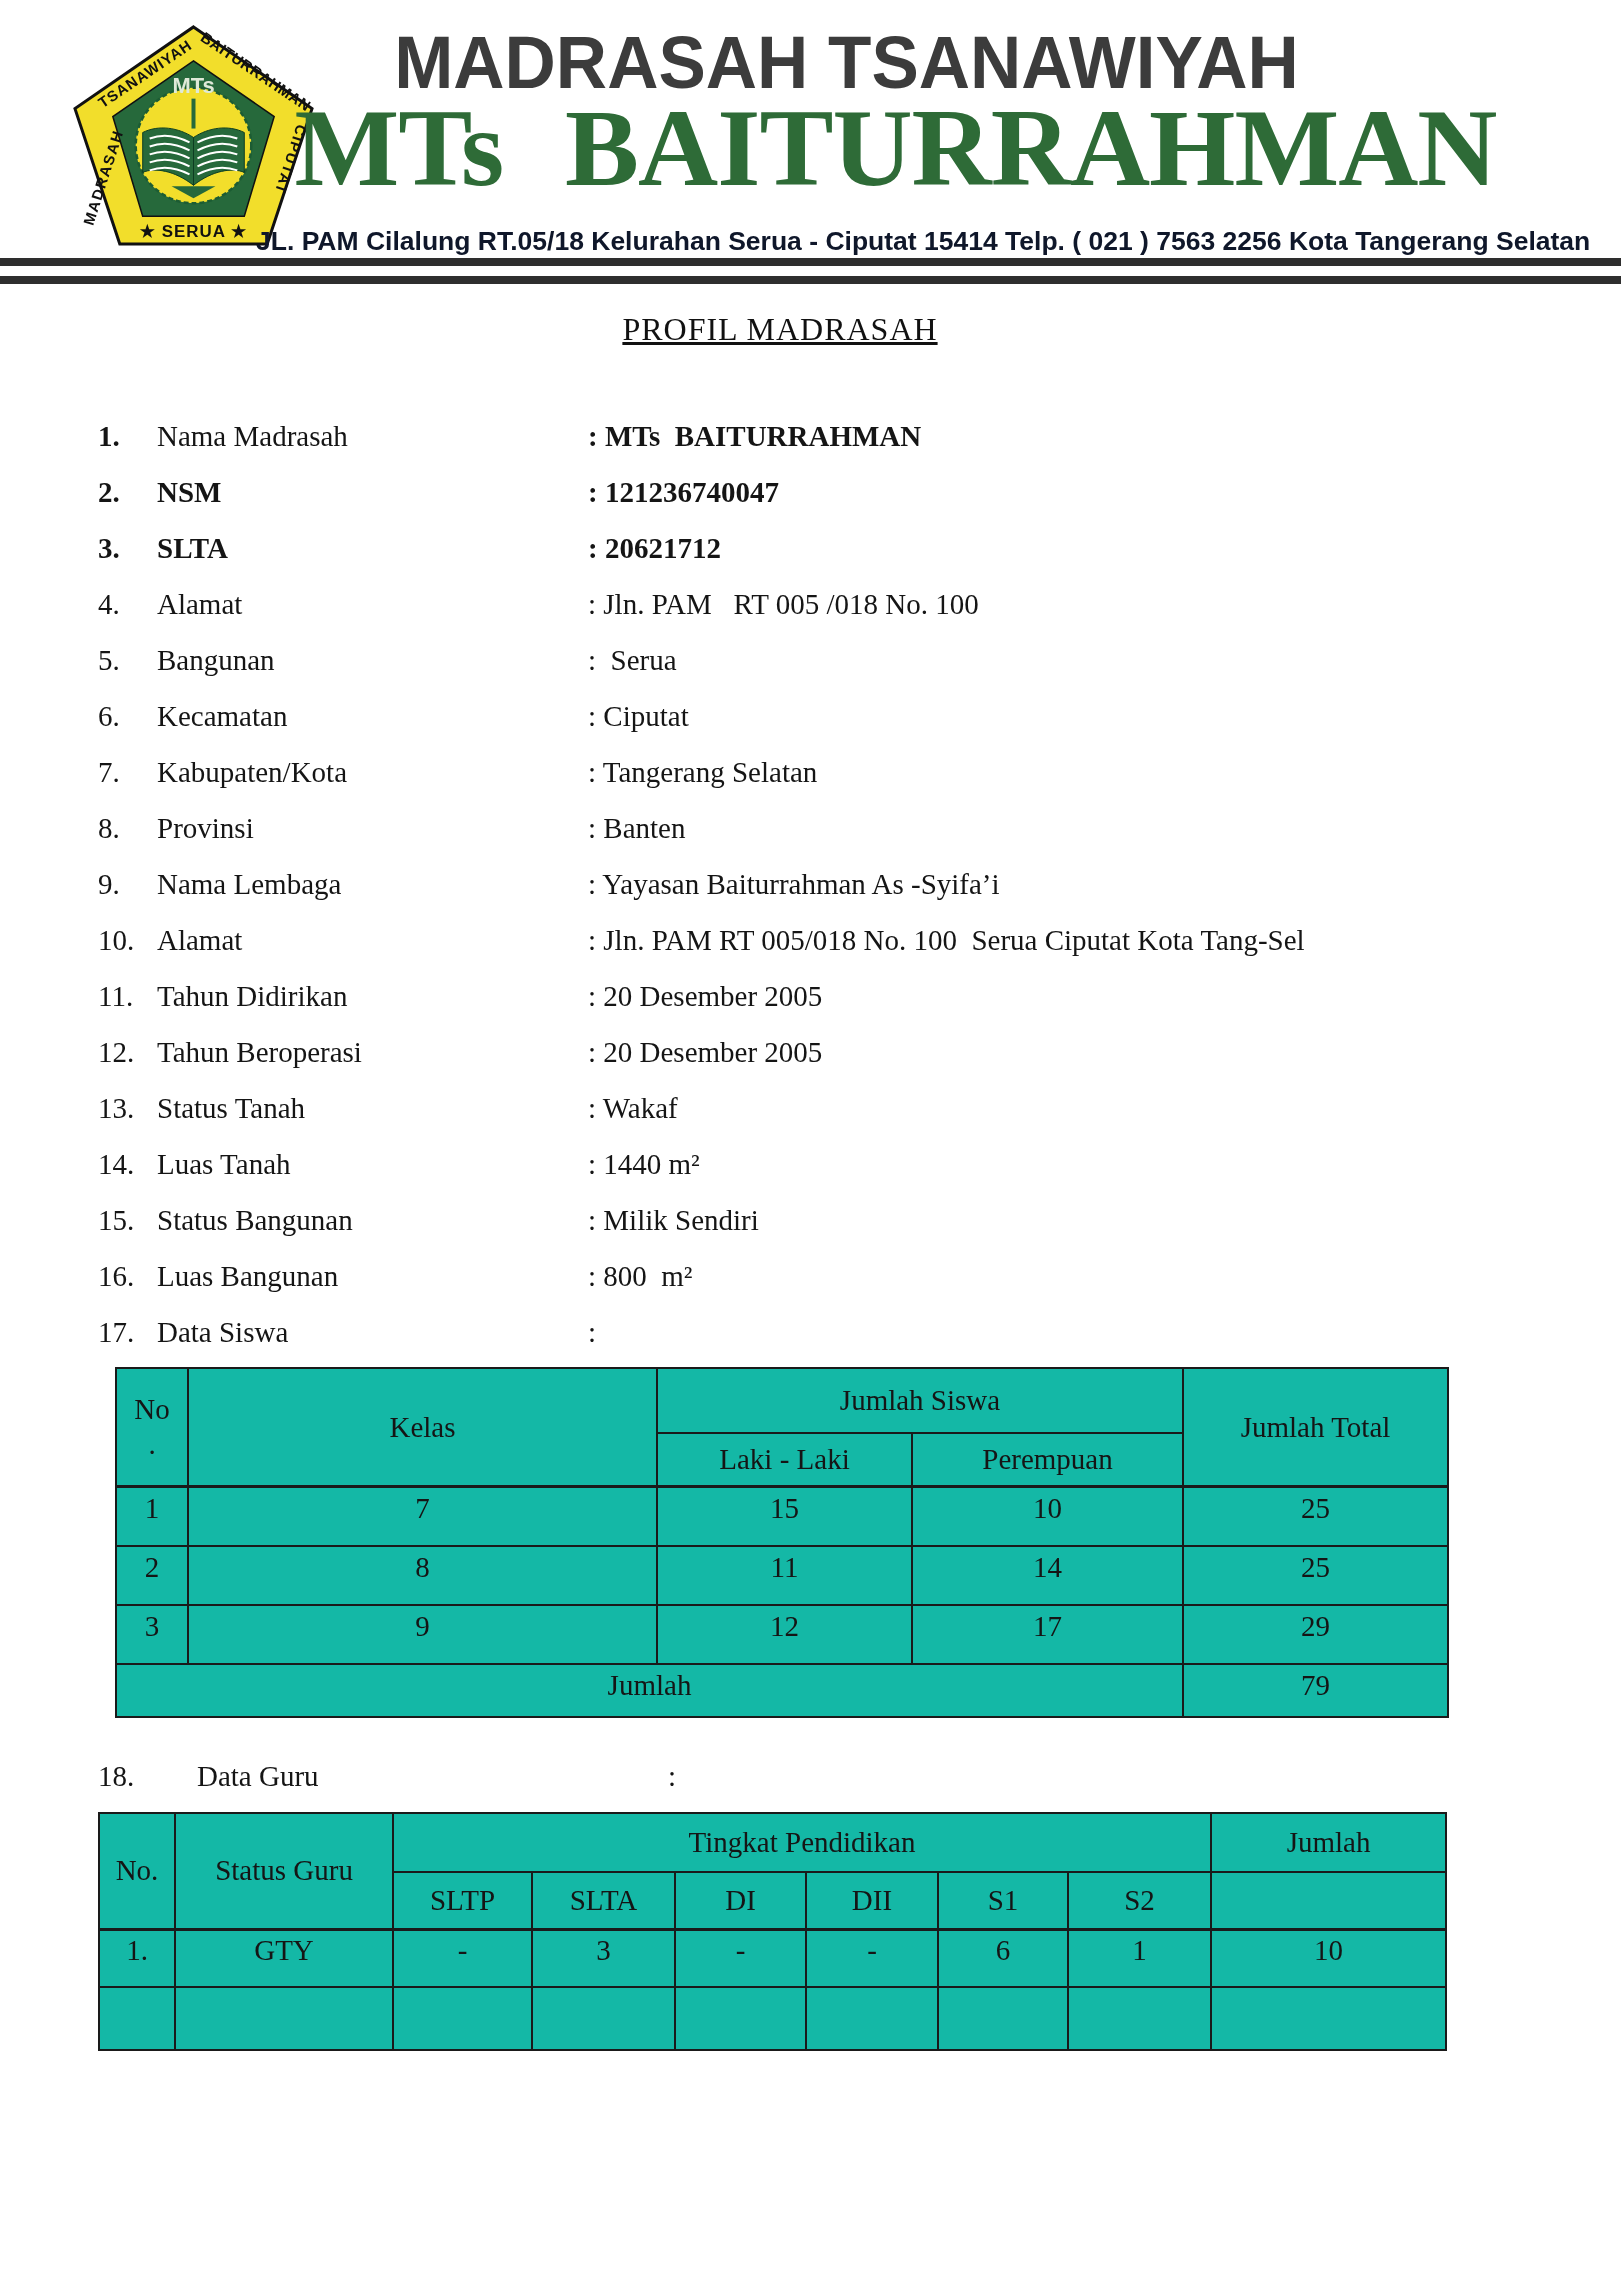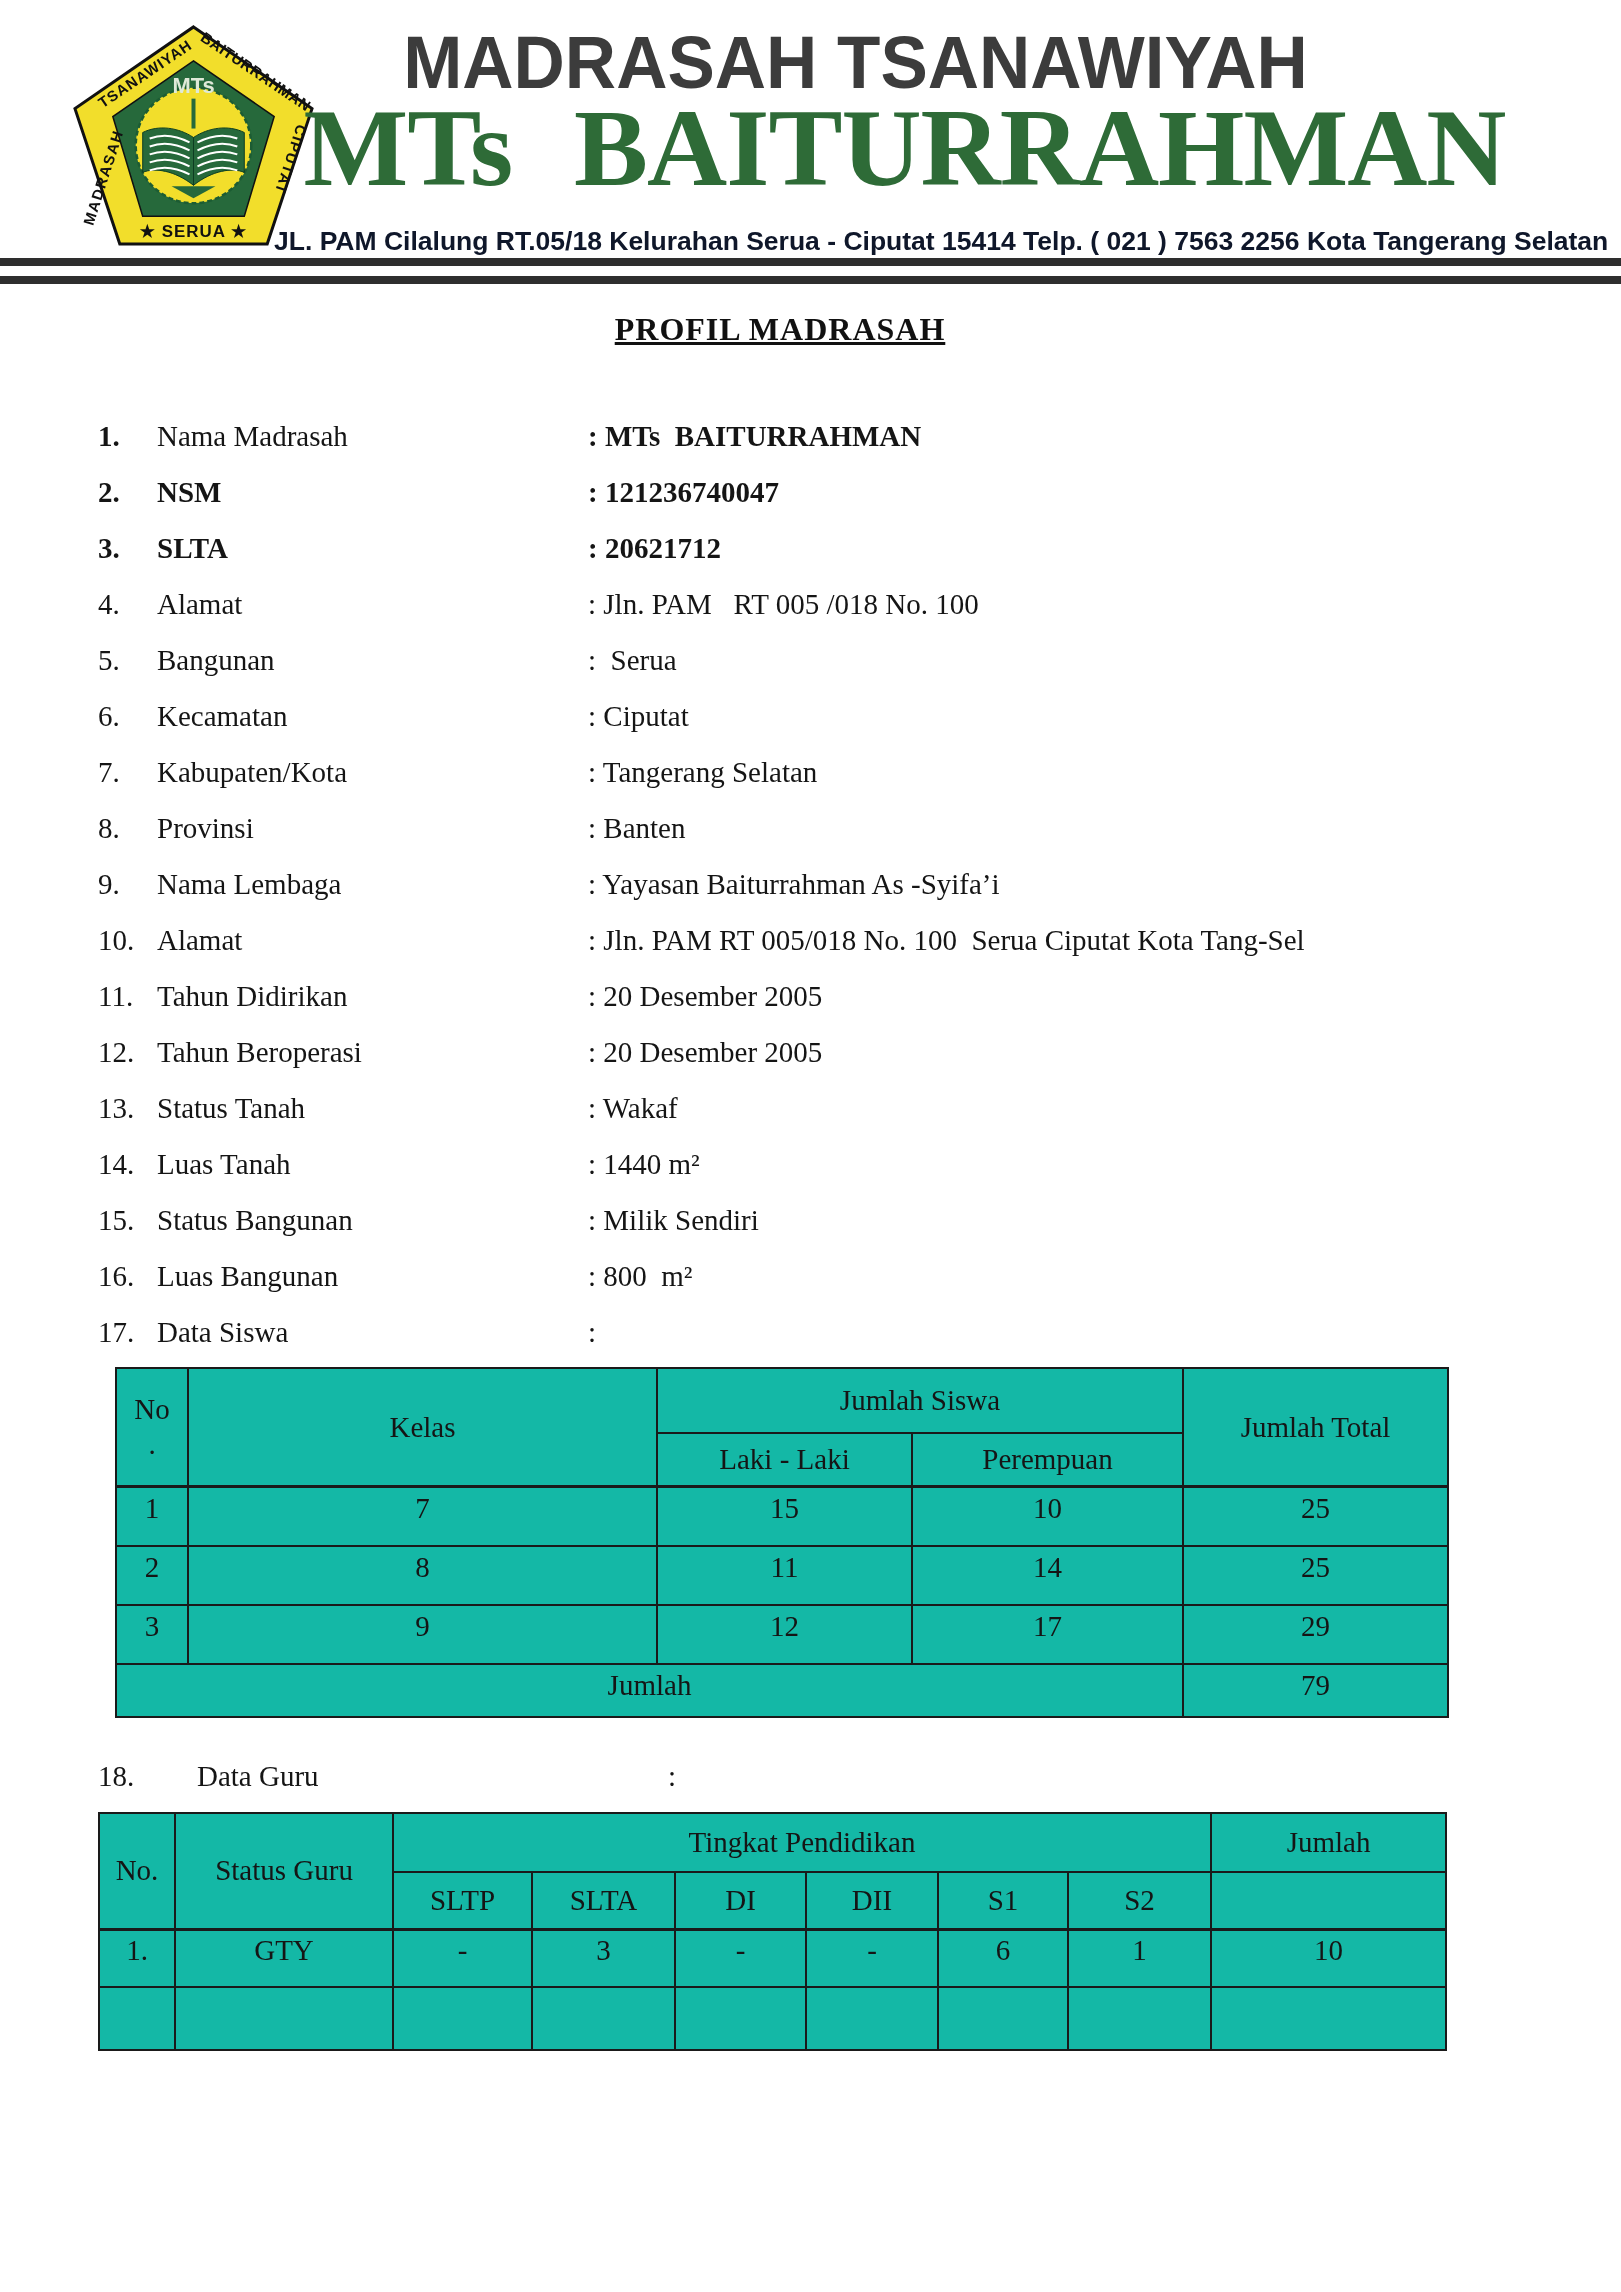--- a/index.html
+++ b/index.html
@@ -7,21 +7,21 @@
     position:relative;
     width:1621px;height:2293px;
     background:#ffffff;
     color:#151515;
     font-family:"Liberation Serif",serif;
     overflow:hidden;
   }
   
   .letterhead{position:relative;height:258px;text-decoration:underline;}
   .logo{position:absolute;left:69px;top:19.6px;width:249px;height:231px;}
-  .lh-text{position:absolute;left:274px;right:86px;top:25.5px;text-align:center;}
+  .lh-text{position:absolute;left:256px;right:86px;top:25.5px;text-align:center;}
   .lh-line1{
     font-family:"Liberation Sans",sans-serif;
     font-weight:900;font-size:71px;line-height:74px;
     color:#3c3c3c;margin-right:98px;
     transform:scaleY(1.04);white-space:nowrap;
   }
   .lh-line2{
     font-family:"Liberation Serif",serif;
     font-weight:bold;font-size:111px;line-height:108px;
     color:#2e6b37;word-spacing:35px;letter-spacing:-1px;
@@ -33,21 +33,21 @@
     color:#0f172a;margin-top:21px;white-space:nowrap;
   }
   .rule-double{
     height:25.5px;box-sizing:border-box;
     border-top:8.8px solid #2e2e2e;border-bottom:8.8px solid #2e2e2e;
     background:#ffffff;
   }
   
   .title{
     margin:29px 78px 0 17px;text-align:center;
-    font-size:32px;line-height:33px;font-weight:bold;color:#111;
+    font-size:32px;line-height:33px;font-weight:normal;color:#111;
   }
   .title-text{text-decoration:underline;letter-spacing:1px;}
   
   .profile-list{margin-top:62px;}
   .p-row{display:flex;font-size:29px;height:56px;line-height:56px;}
   .p-num{flex:0 0 59px;margin-left:98px;}
   .p-label{flex:0 0 431px;white-space:pre;}
   .p-value{flex:1;white-space:pre;}
   .vb .p-num,.vb .p-value{font-weight:bold;}
   .ab{font-weight:bold;}

